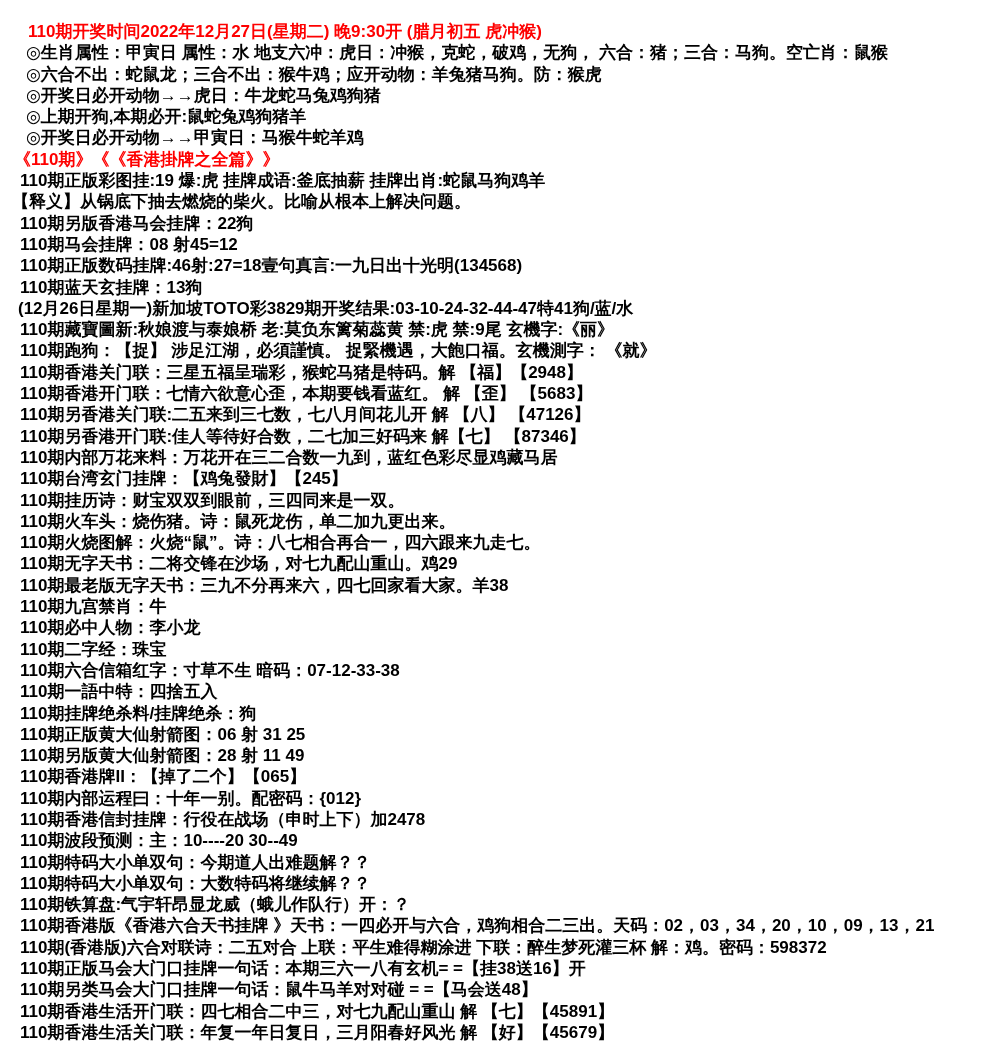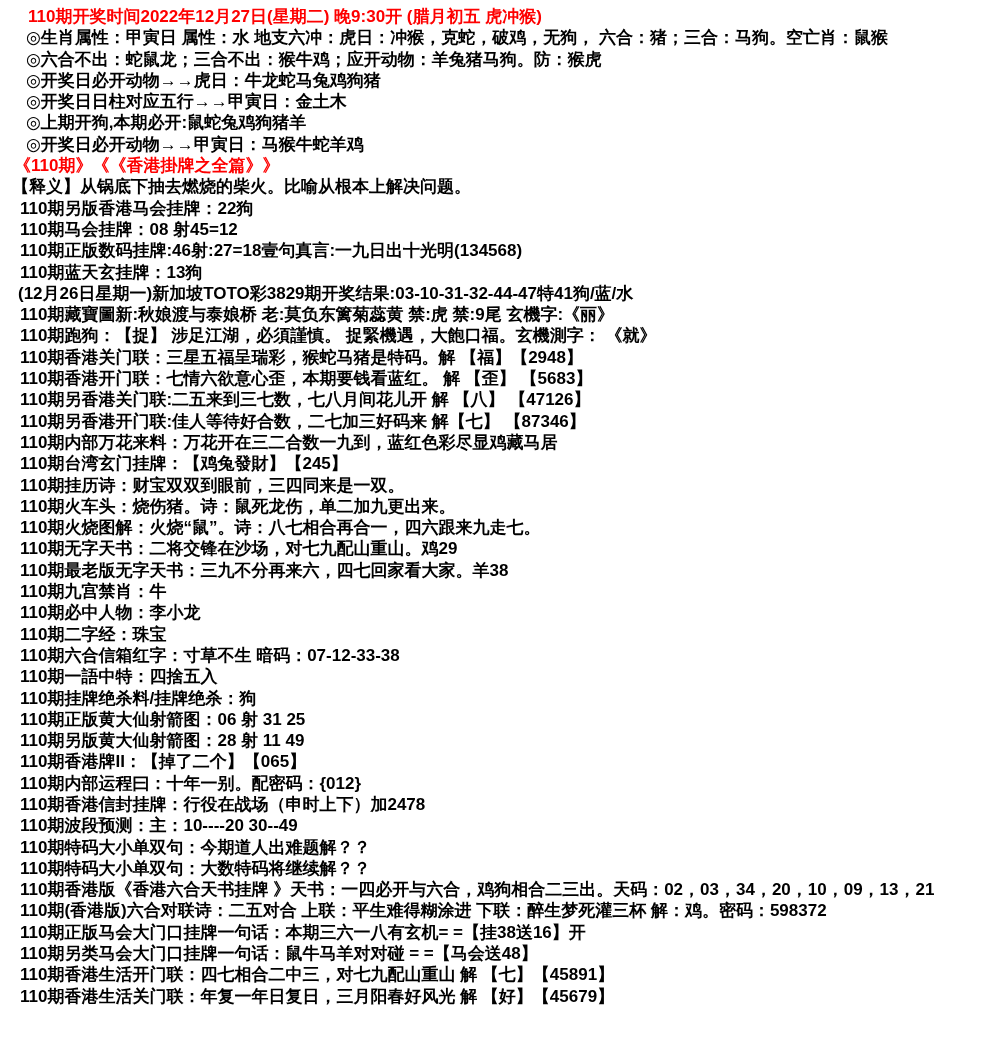--- a/index.html
+++ b/index.html
@@ -10,48 +10,49 @@
     overflow-x: hidden;
   }
   #sheet {
     padding-top: 6px;
     font-family: "Liberation Sans", "DejaVu Sans", sans-serif;
     font-weight: bold;
     font-size: 17px;
     line-height: 21.3px;
     color: #000000;
     white-space: nowrap;
+    margin-top: 15px;
   }
   .ln { height: 21.3px; }
   .red { color: #fe0000; }
   .i3  { padding-left: 12px; }
   .i10 { padding-left: 26px; }
   .i14 { padding-left: 14px; }
   .i18 { padding-left: 18px; }
   .i20 { padding-left: 20px; }
   .i28 { padding-left: 28px; }
 </style>
 </head>
 <body>
 
 <div id="sheet">
   <div class="ln red i28">110期开奖时间2022年12月27日(星期二) 晚9:30开 (腊月初五 虎冲猴)</div>
   <div class="ln i10">◎生肖属性：甲寅日 属性：水 地支六冲：虎日：冲猴，克蛇，破鸡，无狗， 六合：猪；三合：马狗。空亡肖：鼠猴</div>
   <div class="ln i10">◎六合不出：蛇鼠龙；三合不出：猴牛鸡；应开动物：羊兔猪马狗。防：猴虎</div>
   <div class="ln i10">◎开奖日必开动物→→虎日：牛龙蛇马兔鸡狗猪</div>
-  <div class="ln i10">◎开奖日日柱对应五行→→甲寅日：金土木</div>
   <div class="ln i10">◎上期开狗,本期必开:鼠蛇兔鸡狗猪羊</div>
   <div class="ln i10">◎开奖日必开动物→→甲寅日：马猴牛蛇羊鸡</div>
   <div class="ln red i14">《110期》《《香港掛牌之全篇》》</div>
+  <div class="ln i20">110期正版彩图挂:19 爆:虎 挂牌成语:釜底抽薪 挂牌出肖:蛇鼠马狗鸡羊</div>
   <div class="ln i3">【释义】从锅底下抽去燃烧的柴火。比喻从根本上解决问题。</div>
   <div class="ln i20">110期另版香港马会挂牌：22狗</div>
   <div class="ln i20">110期马会挂牌：08 射45=12</div>
   <div class="ln i20">110期正版数码挂牌:46射:27=18壹句真言:一九日出十光明(134568)</div>
   <div class="ln i20">110期蓝天玄挂牌：13狗</div>
-  <div class="ln i18">(12月26日星期一)新加坡TOTO彩3829期开奖结果:03-10-31-32-44-47特41狗/蓝/水</div>
+  <div class="ln i18">(12月26日星期一)新加坡TOTO彩3829期开奖结果:03-10-24-32-44-47特41狗/蓝/水</div>
   <div class="ln i20">110期藏寶圖新:秋娘渡与泰娘桥 老:莫负东篱菊蕊黄 禁:虎 禁:9尾 玄機字:《丽》</div>
   <div class="ln i20">110期跑狗：【捉】 涉足江湖，必須謹慎。 捉緊機遇，大飽口福。玄機測字： 《就》</div>
   <div class="ln i20">110期香港关门联：三星五福呈瑞彩，猴蛇马猪是特码。解 【福】【2948】</div>
   <div class="ln i20">110期香港开门联：七情六欲意心歪，本期要钱看蓝红。 解 【歪】 【5683】</div>
   <div class="ln i20">110期另香港关门联:二五来到三七数，七八月间花儿开 解 【八】 【47126】</div>
   <div class="ln i20">110期另香港开门联:佳人等待好合数，二七加三好码来 解【七】 【87346】</div>
   <div class="ln i20">110期内部万花来料：万花开在三二合数一九到，蓝红色彩尽显鸡藏马居</div>
   <div class="ln i20">110期台湾玄门挂牌：【鸡兔發財】【245】</div>
   <div class="ln i20">110期挂历诗：财宝双双到眼前，三四同来是一双。</div>
   <div class="ln i20">110期火车头：烧伤猪。诗：鼠死龙伤，单二加九更出来。</div>
@@ -65,19 +66,20 @@
   <div class="ln i20">110期一語中特：四捨五入</div>
   <div class="ln i20">110期挂牌绝杀料/挂牌绝杀：狗</div>
   <div class="ln i20">110期正版黄大仙射箭图：06 射 31 25</div>
   <div class="ln i20">110期另版黄大仙射箭图：28 射 11 49</div>
   <div class="ln i20">110期香港牌II：【掉了二个】【065】</div>
   <div class="ln i20">110期内部运程曰：十年一别。配密码：{012}</div>
   <div class="ln i20">110期香港信封挂牌：行役在战场（申时上下）加2478</div>
   <div class="ln i20">110期波段预测：主：10----20 30--49</div>
   <div class="ln i20">110期特码大小单双句：今期道人出难题解？？</div>
   <div class="ln i20">110期特码大小单双句：大数特码将继续解？？</div>
+  <div class="ln i20">110期铁算盘:气宇轩昂显龙威（蛾儿作队行）开：？</div>
   <div class="ln i20">110期香港版《香港六合天书挂牌 》天书：一四必开与六合，鸡狗相合二三出。天码：02，03，34，20，10，09，13，21</div>
   <div class="ln i20">110期(香港版)六合对联诗：二五对合 上联：平生难得糊涂进 下联：醉生梦死灌三杯 解：鸡。密码：598372</div>
   <div class="ln i20">110期正版马会大门口挂牌一句话：本期三六一八有玄机= =【挂38送16】开</div>
   <div class="ln i20">110期另类马会大门口挂牌一句话：鼠牛马羊对对碰 = =【马会送48】</div>
   <div class="ln i20">110期香港生活开门联：四七相合二中三，对七九配山重山 解 【七】【45891】</div>
   <div class="ln i20">110期香港生活关门联：年复一年日复日，三月阳春好风光 解 【好】【45679】</div>
 </div>
 
 </body></html>

